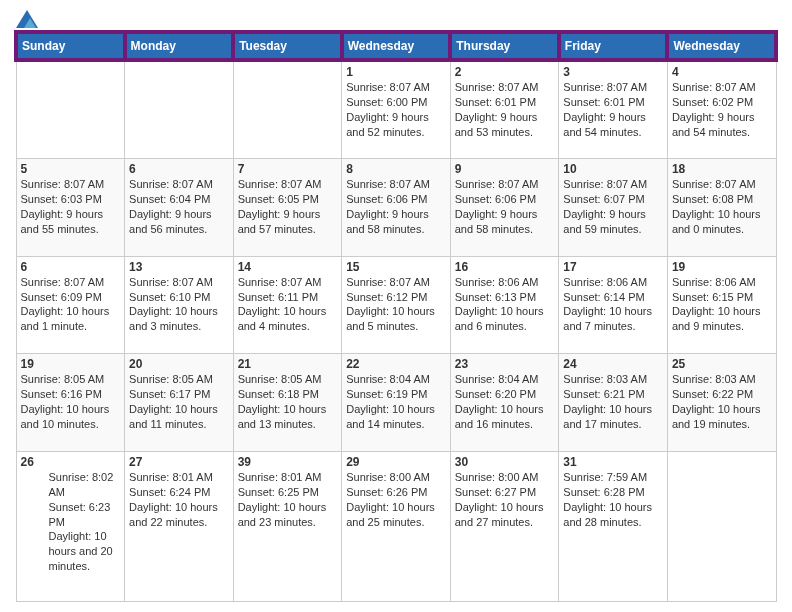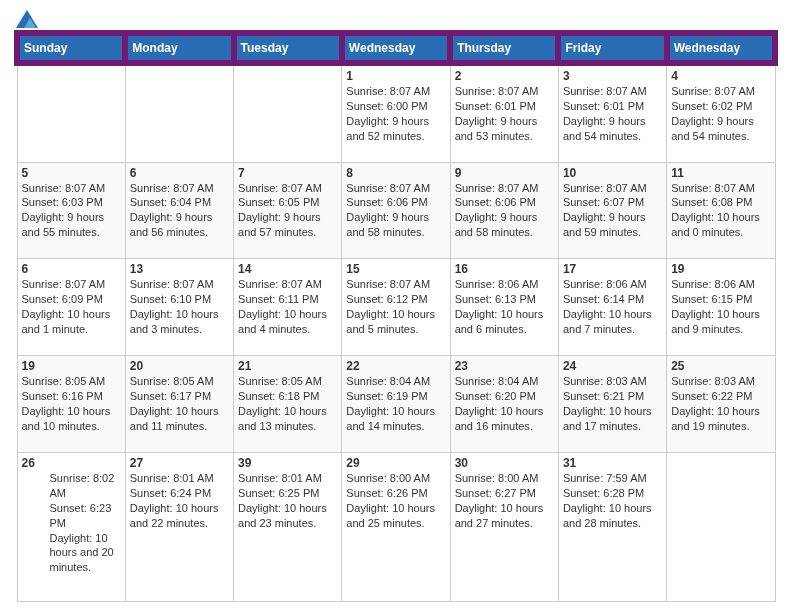--- a/index.html
+++ b/index.html
@@ -45,21 +45,21 @@
       border-collapse: collapse;
       flex: 1;
     }
     .calendar-table thead th {
       background-color: #2a6db5;
       color: #fff;
       font-size: 12px;
       font-weight: bold;
       padding: 5px 4px;
       text-align: left;
-      border: 6px solid #701a75;
+      border: 4px solid #701a75;
     }
     .calendar-table tbody td {
       border: 1px solid #ccc;
       vertical-align: top;
       padding: 3px 4px;
       width: calc(100% / 7);
       height: 82px;
       background: #fff;
     }
     .calendar-table tbody tr:nth-child(even) td {
@@ -177,21 +177,21 @@
 Sunset: 6:06 PM
 Daylight: 9 hours and 58 minutes.</div>
           </td>
           <td>
             <span class="day-number">10</span>
             <div class="day-info" style="white-space: pre-line;">Sunrise: 8:07 AM
 Sunset: 6:07 PM
 Daylight: 9 hours and 59 minutes.</div>
           </td>
           <td>
-            <span class="day-number">11</span>
+            <span class="day-number">18</span>
             <div class="day-info" style="white-space: pre-line;">Sunrise: 8:07 AM
 Sunset: 6:08 PM
 Daylight: 10 hours and 0 minutes.</div>
           </td>
         </tr>
         <tr>
           <td>
             <span class="day-number">6</span>
             <div class="day-info" style="white-space: pre-line;">Sunrise: 8:07 AM
 Sunset: 6:09 PM

